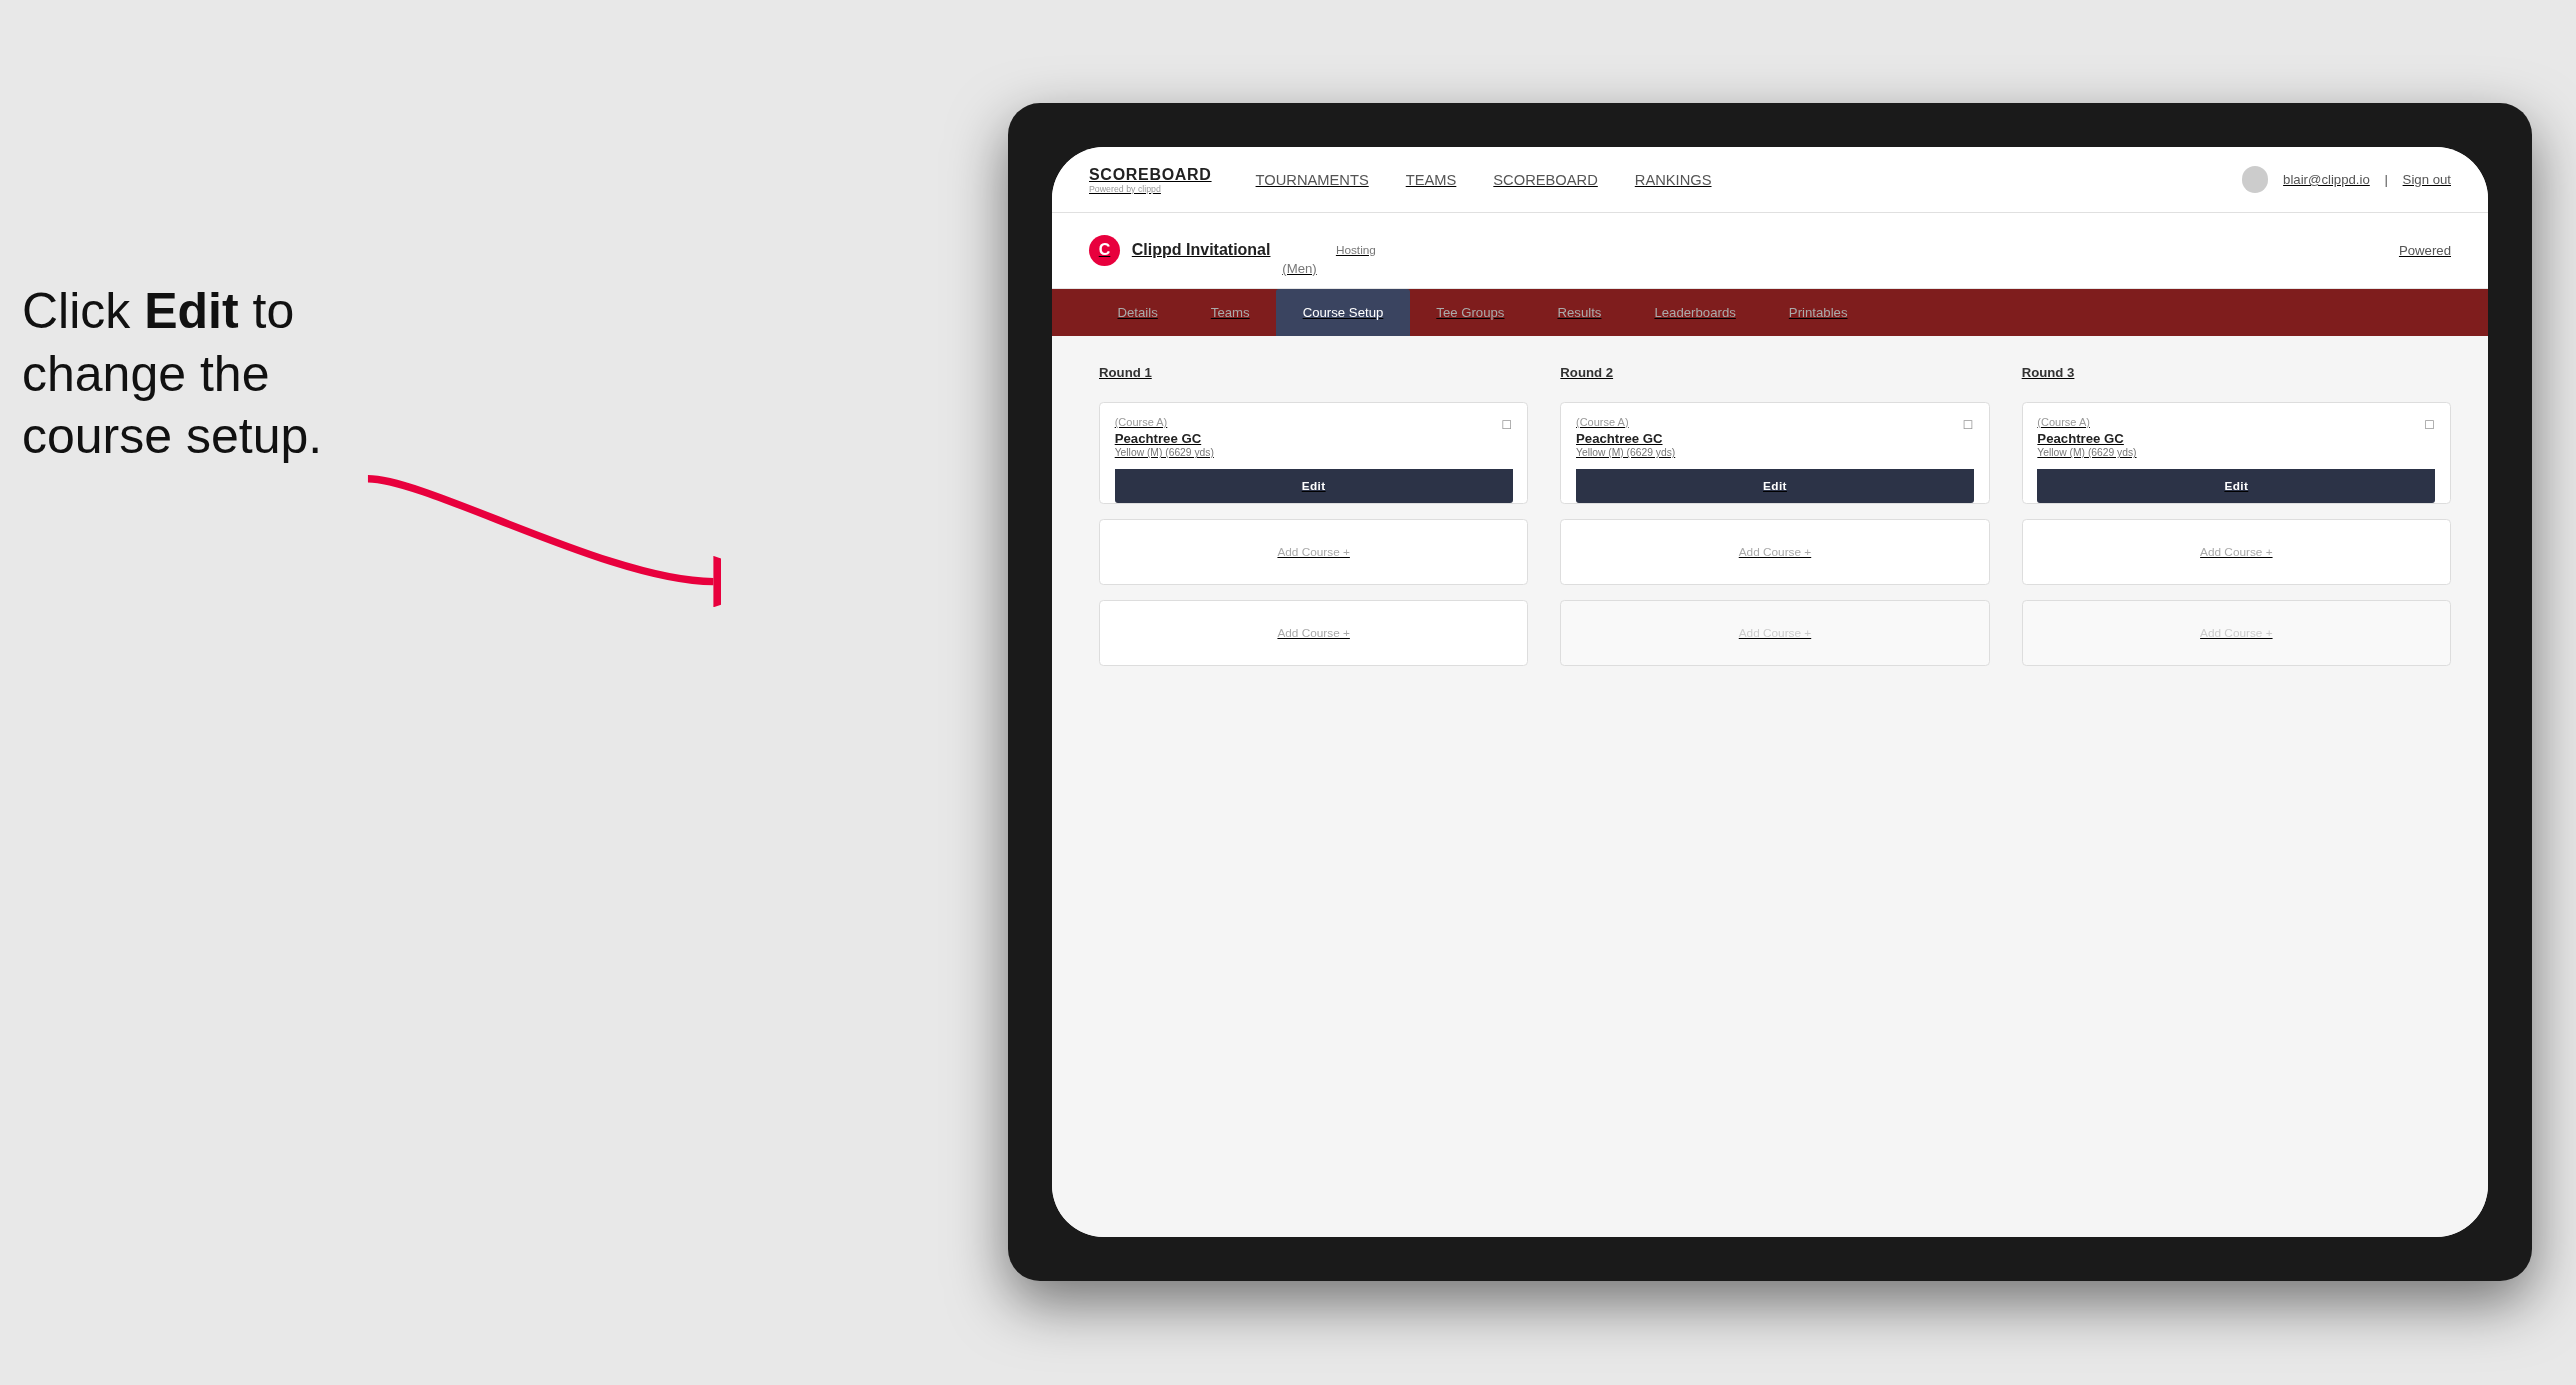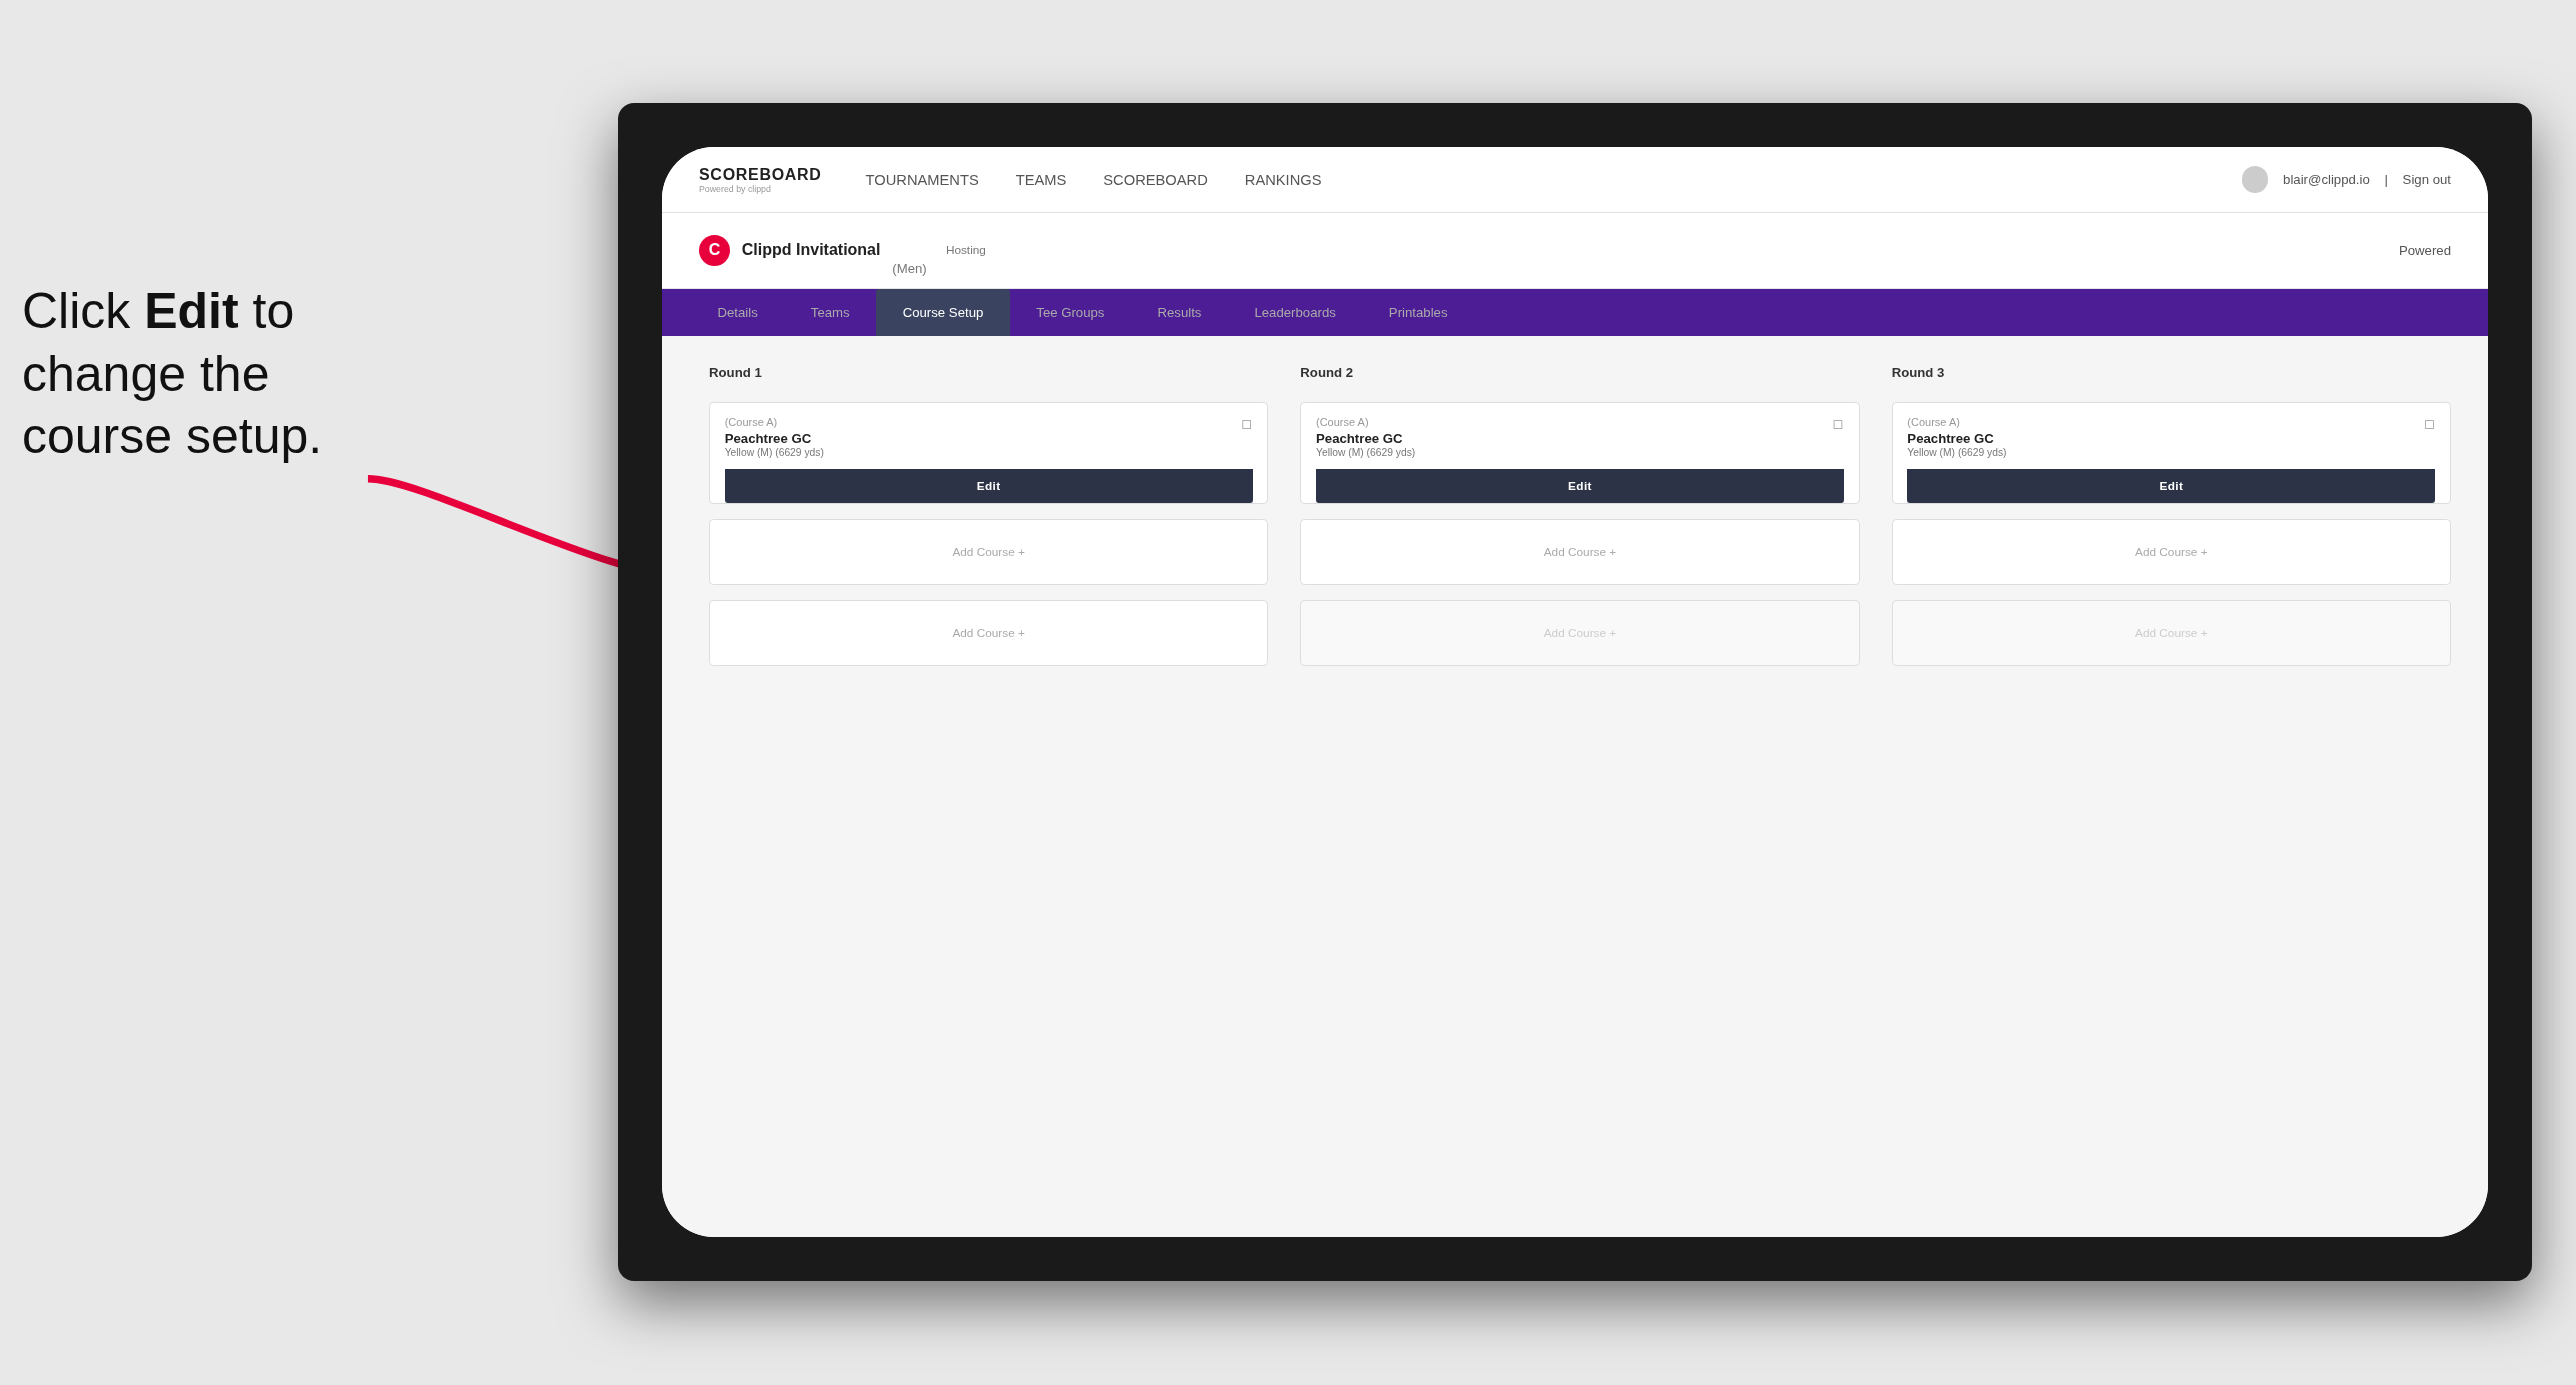--- a/index.html
+++ b/index.html
@@ -9,29 +9,30 @@
       width: 2576px;
       height: 1386px;
       display: flex;
       align-items: center;
       justify-content: center;
       position: relative;
     }
 
     
     .tablet {
-      width: 1914px;
+      width: 1524px;
       height: 1178px;
       background: #1a1a1a;
-      border-radius: 16px;
+      border-radius: 32px;
       padding: 44px;
       position: absolute;
       right: 44px;
       top: 103px;
       box-shadow: 0 22px 59px rgba(0,0,0,0.5);
+      text-decoration: underline;
     }
     .tablet-screen {
       width: 100%;
       height: 100%;
       background: #f0f0f0;
       border-radius: 52px;
       overflow: hidden;
       display: flex;
       flex-direction: column;
     }
@@ -126,23 +127,23 @@
       margin-left: 7.4px;
     }
     .cancel-btn {
       font-size: 13.2px;
       color: #555;
       cursor: pointer;
     }
 
     
     .tab-bar {
-      background: #4c1d95;
-      display: flex;
-      padding: 0 29px;
+      background: #7f1d1d;
+      display: flex;
+      padding: 0 39px;
       flex-shrink: 0;
     }
     .tab-item {
       padding: 16px 26.5px;
       font-size: 13.2px;
       color: #aaa;
       cursor: pointer;
     }
     .tab-item.active {
       color: #fff;

